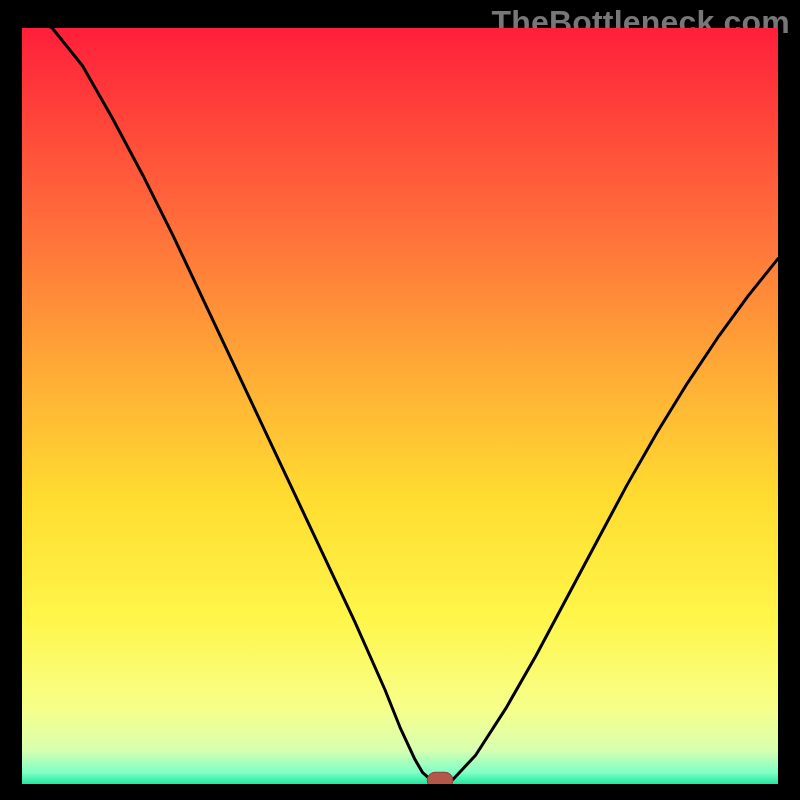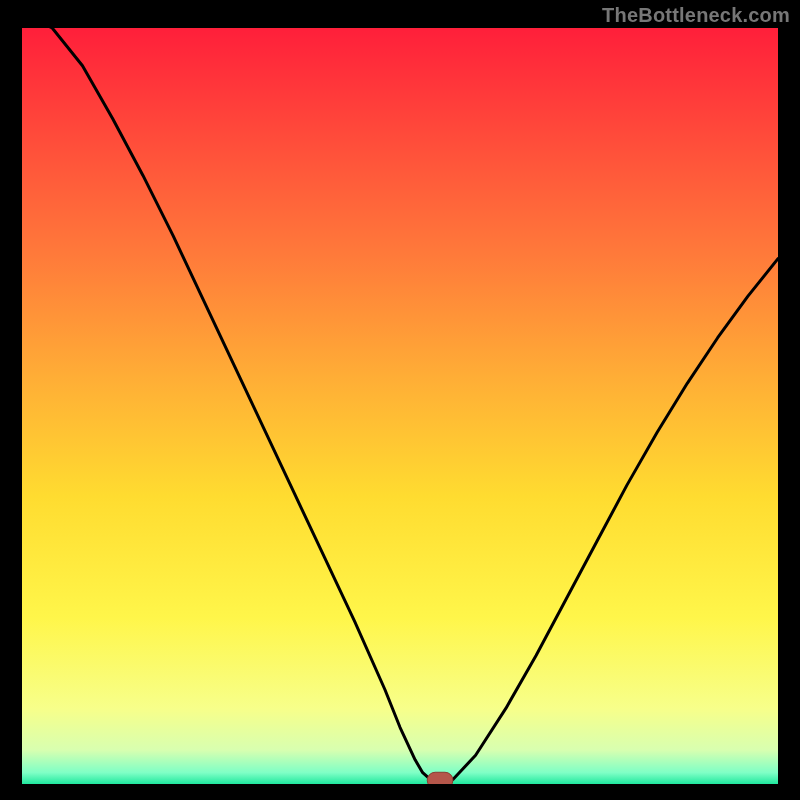--- a/index.html
+++ b/index.html
@@ -8,21 +8,21 @@
     position: relative;
     width: 800px;
     height: 800px;
     background: #000;
   }
   .watermark {
     position: absolute;
     top: 4px;
     right: 10px;
     font-family: Arial, Helvetica, sans-serif;
-    font-size: 20px;
+    font-size: 32px;
     font-weight: 600;
     color: #777;
     letter-spacing: 0.2px;
   }
   .plot {
     position: absolute;
     left: 22px;
     top: 28px;
     width: 756px;
     height: 756px;

